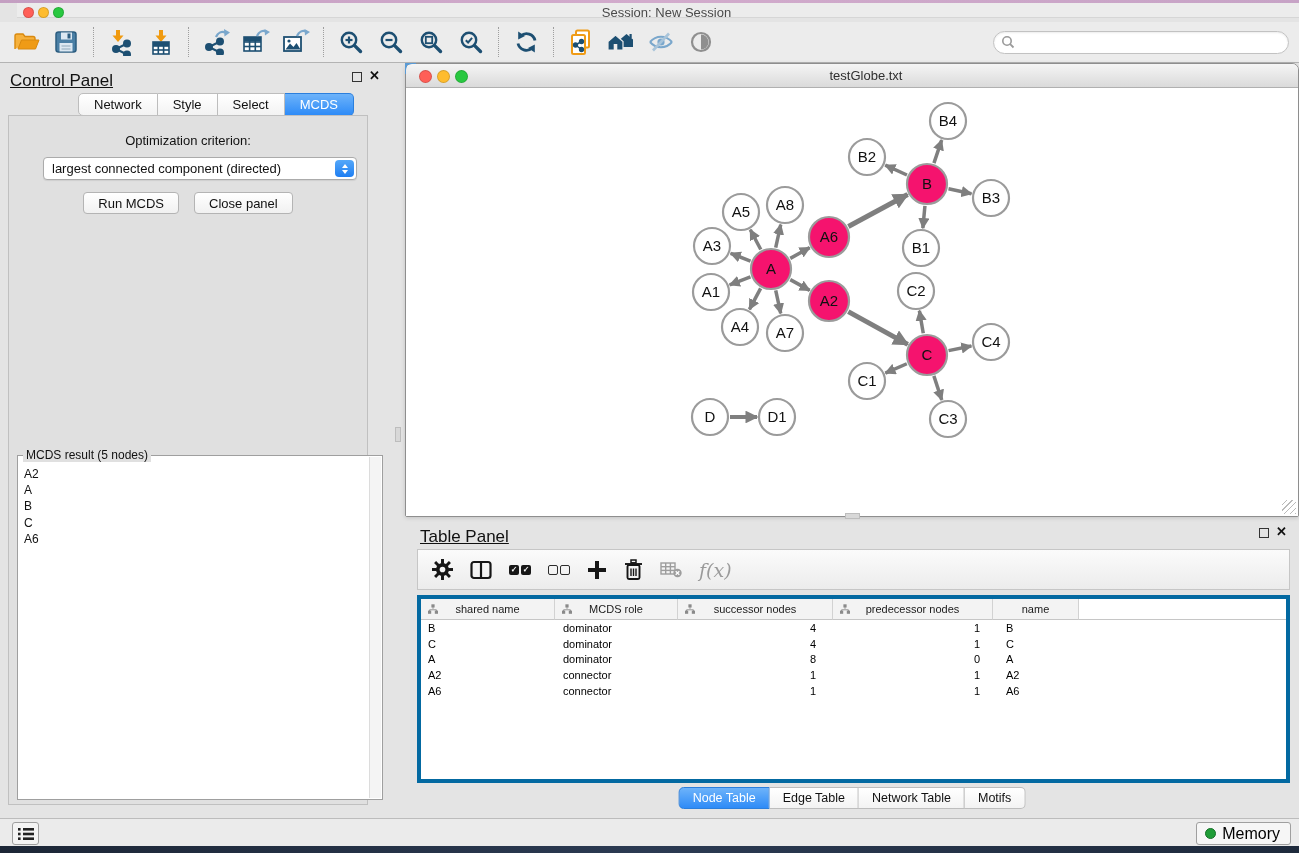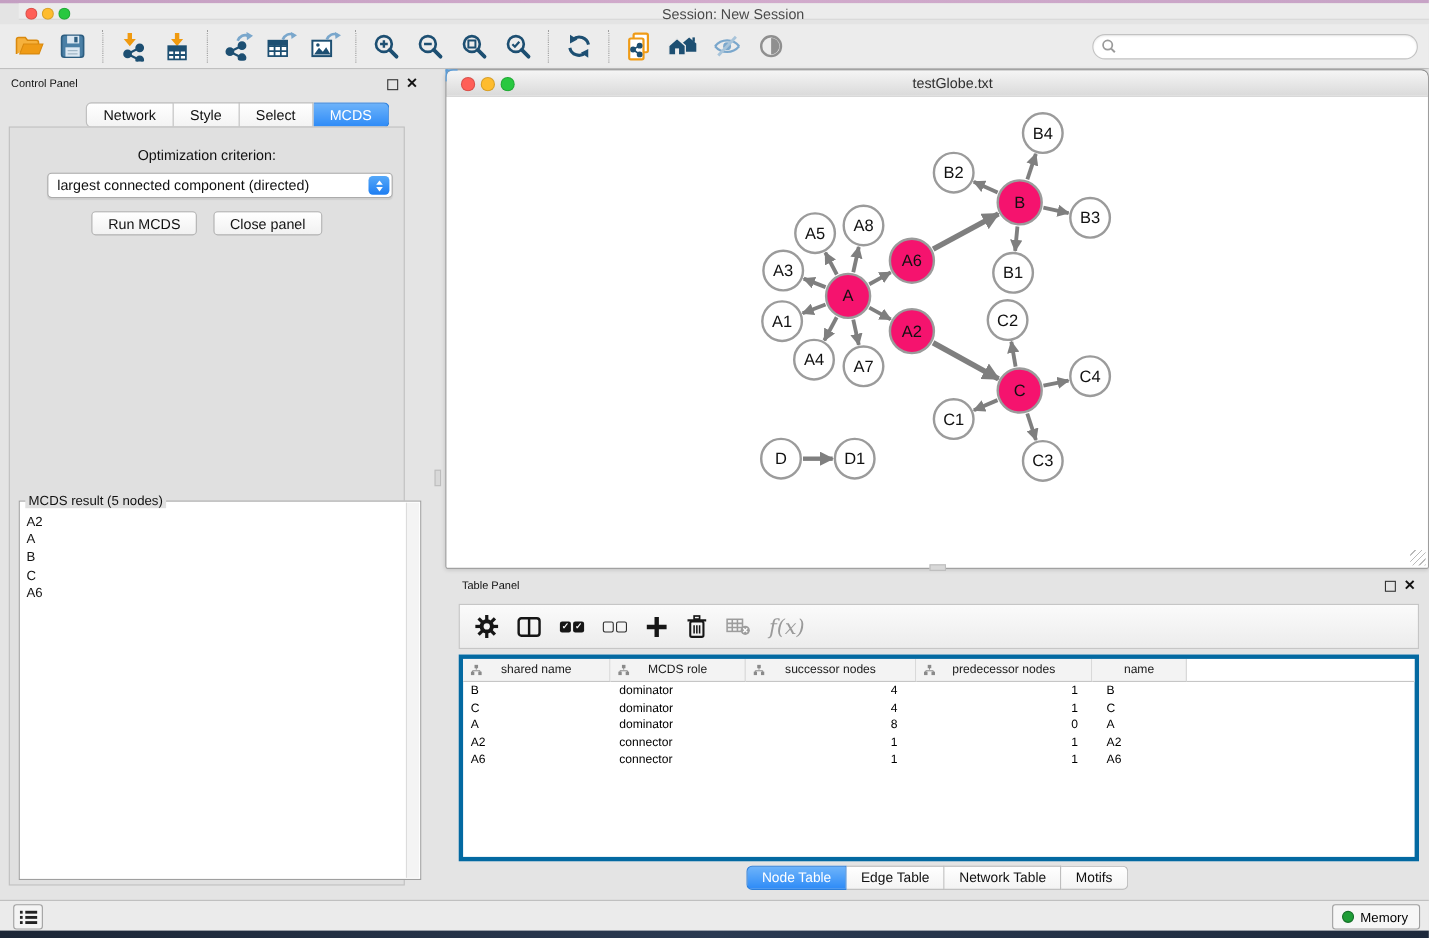--- a/index.html
+++ b/index.html
@@ -26,21 +26,21 @@
   .searchbox { margin-left:auto; width:296px; height:23px; background:#fff; border:1px solid #c2c2c2;
     border-radius:12px; display:flex; align-items:center; padding-left:7px;
     box-shadow:inset 0 1px 2px rgba(0,0,0,.08); }
   .searchbox input { border:none; outline:none; flex:1; height:18px; font-size:12px; background:transparent; }
 
   
   .main { position:absolute; left:0; top:63px; width:100%; height:755px; background:#e4e4e4; }
 
   
   .cp { position:absolute; left:0; top:0; width:390px; height:100%; }
-  .panel-title { font-size:10px; color:#111; }
+  .panel-title { font-size:17px; color:#111;text-decoration:underline; }
   .cp-head { position:absolute; left:10px; top:8px; }
   .float-btn { position:absolute; top:9px; width:10px; height:10px; border:1.6px solid #333; }
   .close-btn { position:absolute; top:6px; font-size:13px; font-weight:bold; color:#111; line-height:14px; }
   .cp .float-btn { right:28px; } .cp .close-btn { right:10px; }
   .seg { display:flex; }
   .seg .tab { height:23px; line-height:22px; background:linear-gradient(#ffffff,#f3f3f3);
     border:1px solid #bdbdbd; border-left:none; padding:0 15px; font-size:13px; color:#111; white-space:nowrap; }
   .seg .tab:first-child { border-left:1px solid #bdbdbd; border-radius:5px 0 0 5px; }
   .seg .tab:last-child { border-radius:0 5px 5px 0; }
   .seg .tab.selected { background:linear-gradient(#6db3fa,#2e8bf7); color:#fff; border-color:#2b7fdd; }
@@ -123,21 +123,21 @@
   .tp-tabs { position:absolute; left:50%; transform:translateX(-50%); bottom:3px; }
   .tp-tabs .tab { height:22px; line-height:21px; font-size:12.5px; padding:0 13px; }
 
   
   .statusbar { position:absolute; left:0; top:818px; width:100%; height:28px; background:#ebebeb;
     border-top:1px solid #bcbcbc; }
   .list-btn { position:absolute; left:12px; top:3px; width:27px; height:23px; background:#f4f4f4;
     border:1px solid #9f9f9f; border-radius:3px; display:flex; align-items:center; justify-content:center; }
   .memory-btn { position:absolute; right:8px; top:3px; height:23px; padding:0 10px 0 8px;
     background:#f6f6f6; border:1px solid #9f9f9f; border-radius:3px; display:flex;
-    align-items:center; gap:6px; font-size:12px; color:#000; }
+    align-items:center; gap:6px; font-size:16px; color:#000; }
   .mem-dot { width:11px; height:11px; border-radius:50%; background:#1f9d37; border:1px solid #157028; }
   .bottom-strip { position:absolute; left:0; top:846px; width:100%; height:7px;
     background:linear-gradient(90deg,#1c2636,#2b3a52,#1e2a3c); }
 </style>
 </head>
 <body>
 
 <div class="screen">
 
   <div class="wall-strip"></div>

